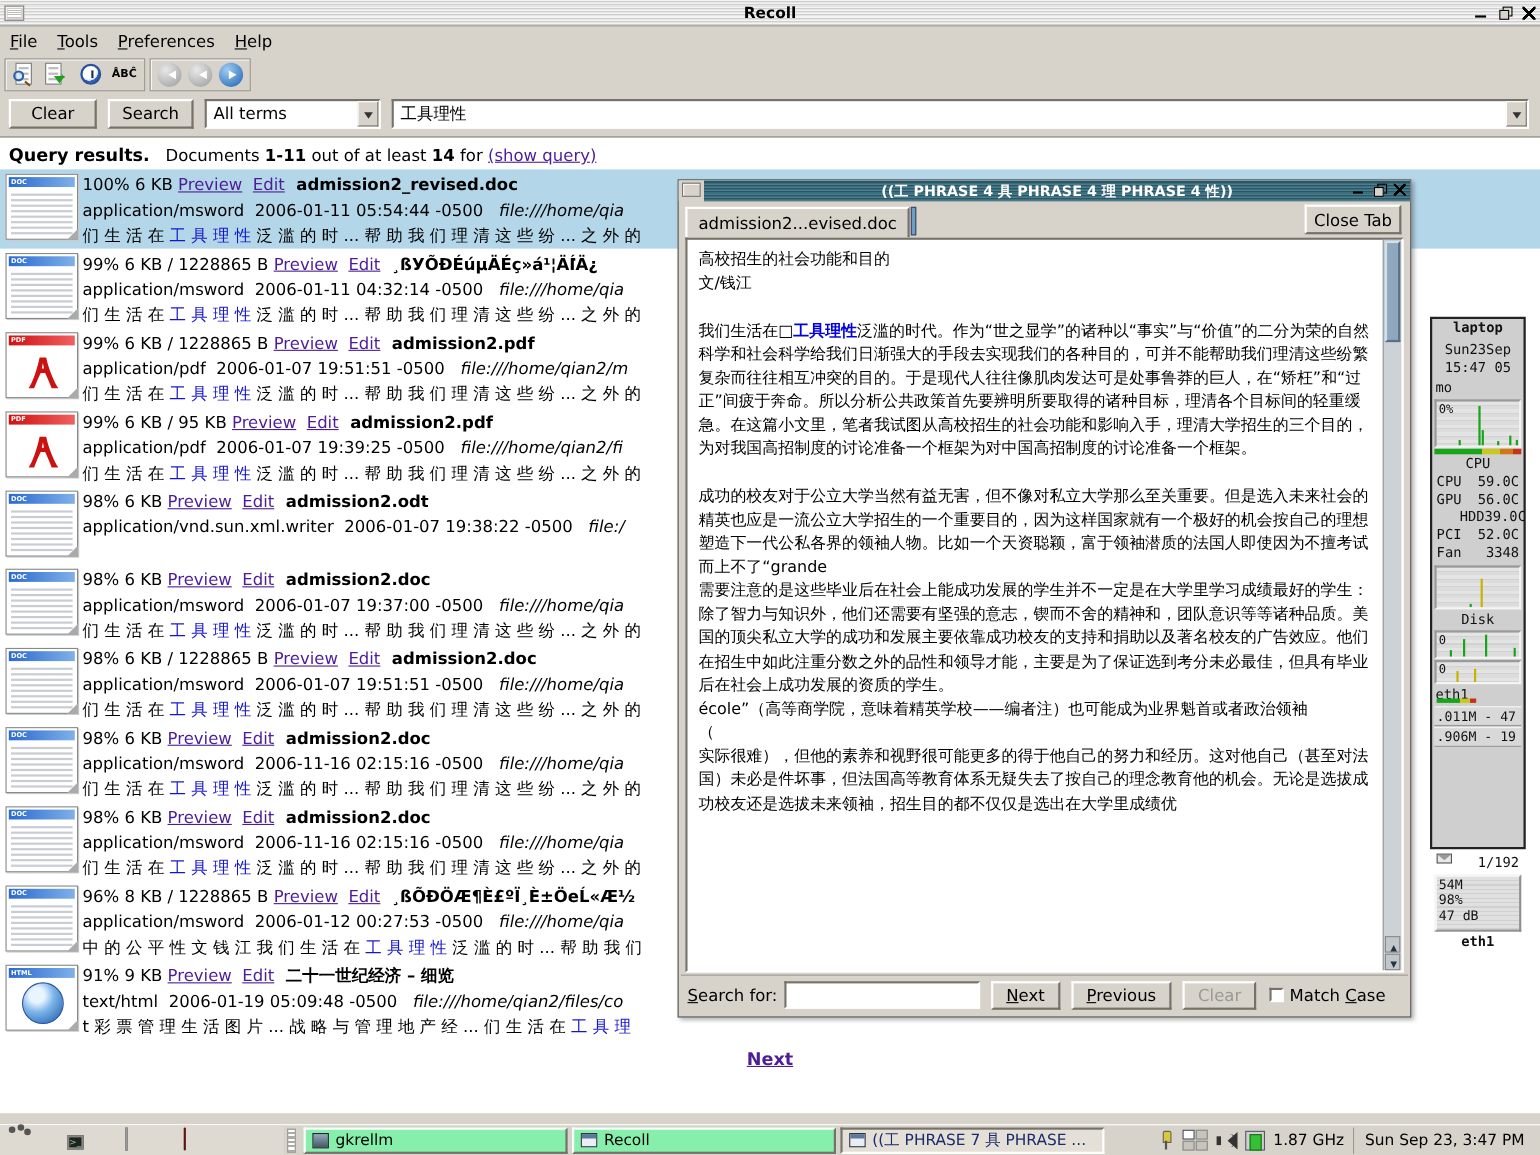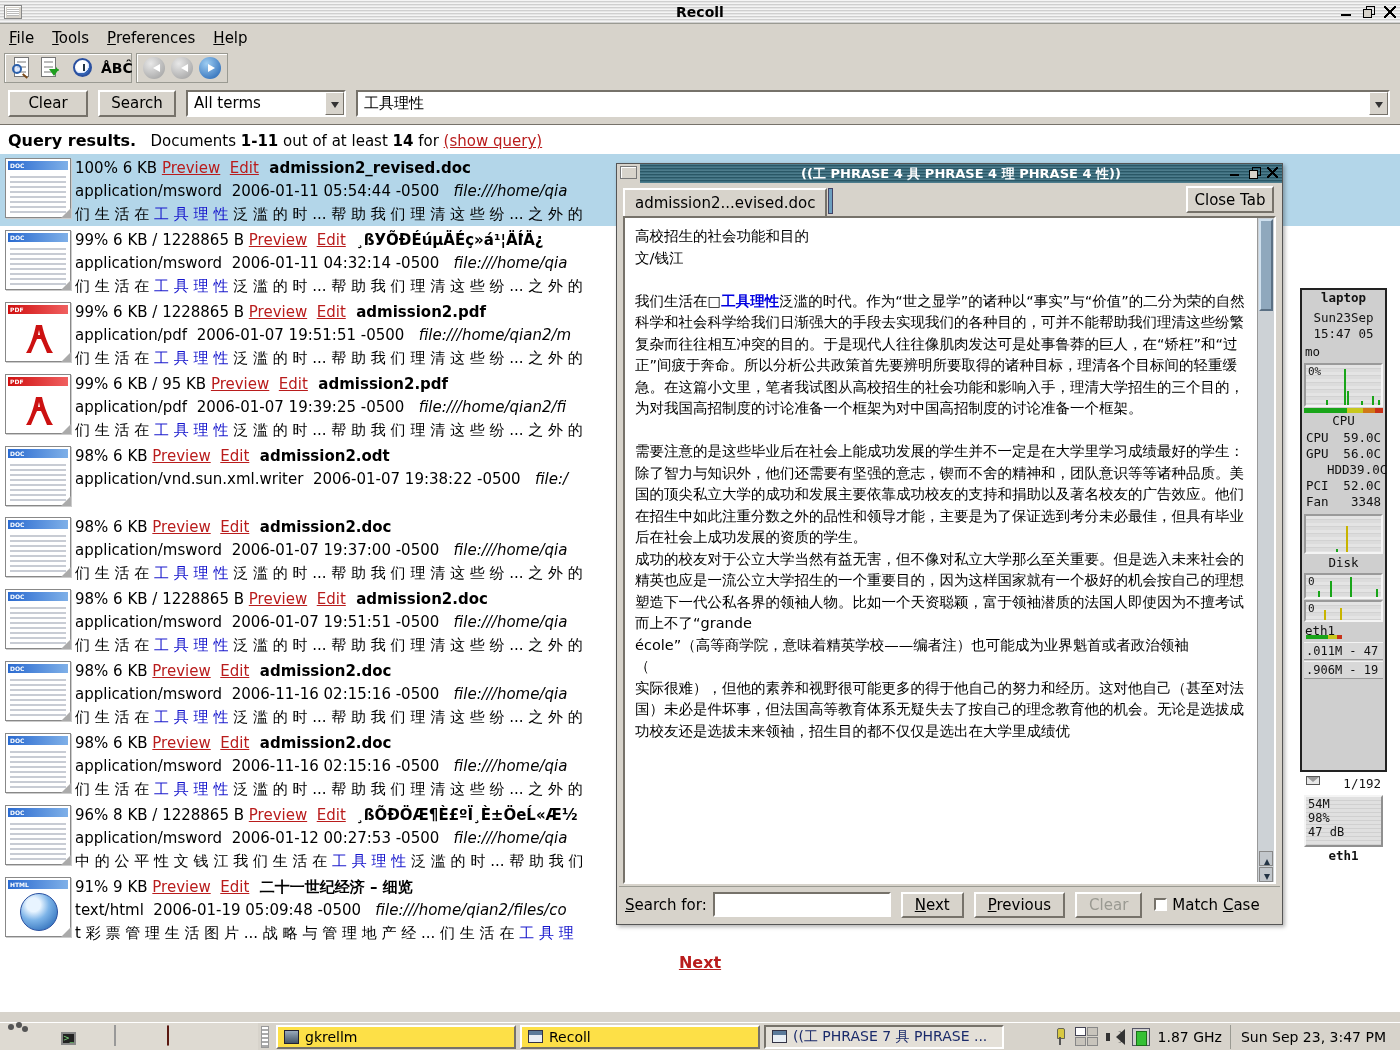--- a/index.html
+++ b/index.html
@@ -35,21 +35,21 @@
   .ticon { width:24px; height:24px; position:relative; cursor:pointer; }
   .tpage { position:absolute; left:3px; top:1px; width:15px; height:20px; background:#fff; border:1px solid #777; }
   .tpage i { display:block; height:2px; margin:3px 2px 0 2px; background:#bbb; }
   .tmag { position:absolute; left:1px; top:8px; width:10px; height:10px; border:2px solid #2a5faa; border-radius:50%; background:rgba(200,220,255,.6); }
   .tmag::after { content:""; position:absolute; left:8px; top:9px; width:6px; height:2px; background:#7a4a1a; transform:rotate(40deg); }
   .tarrows::before { content:""; position:absolute; left:8px; top:3px; border:5px solid transparent; border-bottom:7px solid #1f9f1f; }
   .tarrows::after { content:""; position:absolute; left:8px; top:13px; border:5px solid transparent; border-top:7px solid #1f9f1f; }
   .tclock { position:absolute; left:2px; top:2px; width:19px; height:19px; border-radius:50%;
     background:radial-gradient(circle at 40% 35%, #fff 0 45%, #cfe0ff 60%, #3565b5 62%); border:2px solid #2a50a0; }
   .tclock::after { content:""; position:absolute; left:8px; top:4px; width:2px; height:7px; background:#234; }
-  .tabc { font-size:14px; font-weight:bold; line-height:24px; text-align:center; }
+  .tabc { font-size:10px; font-weight:bold; line-height:24px; text-align:center; }
   .navcircle { width:22px; height:22px; border-radius:50%; background:radial-gradient(circle at 35% 30%, #e8e8e8, #9a9a9a); position:relative; }
   .navcircle.blue { background:radial-gradient(circle at 35% 30%, #9ecdf2, #1d5fb0); }
   .navcircle::after { content:""; position:absolute; top:7px; border:4px solid transparent; }
   .nav-left::after { left:6px; border-right:7px solid #fff; }
   .nav-right::after { left:9px; border-left:7px solid #fff; }
 
   
   .searchrow { position:absolute; left:0; top:86px; width:1400px; height:34px; display:flex; align-items:center; font-size:15px; }
   .btn3d { background:#d7d3cb; border-top:2px solid #fff; border-left:2px solid #fff;
     border-right:2px solid #76726a; border-bottom:2px solid #76726a;
@@ -64,21 +64,21 @@
     border-right:1px solid #76726a; border-bottom:1px solid #76726a; position:relative; cursor:pointer; }
   .combo .drop::after { content:""; position:absolute; left:5px; top:9px; border:4px solid transparent; border-top:6px solid #333; }
   .combo-terms { width:160px; }
   .combo-query { width:1034px; }
 
   
   .mainwhite { position:absolute; left:0; top:124px; width:1400px; height:888px; background:#fff;
     border-top:1px solid #76726a; font-size:15px; overflow:hidden; }
   .qheader { padding:6px 0 4px 8px; }
   .qheader b.big { font-size:16px; }
-  a.link { color:#b91c1c; text-decoration:underline; cursor:pointer; }
+  a.link { color:#4c1d95; text-decoration:underline; cursor:pointer; }
   .row { display:flex; min-height:71px; padding:0; align-items:flex-start; }
   .row.sel { background:#b3d6e9; }
   .ric { width:66px; min-width:66px; height:60px; margin:4px 4px 4px 5px; position:relative;
     background:#fff; border:1px solid #888; box-shadow:1px 1px 0 #ccc; }
   .ric .hdr { position:absolute; left:2px; top:2px; right:2px; height:9px; font-size:6px; color:#fff; padding-left:2px;
     line-height:9px; font-weight:bold; }
   .ric .hdr.doc,.ric .hdr.html { background:linear-gradient(90deg,#2a6ad0,#7fb0e8); }
   .ric .hdr.pdf { background:linear-gradient(90deg,#d01010,#f06060); }
   .ric .lines { position:absolute; left:4px; top:14px; right:4px; }
   .ric .lines i { display:block; height:2px; margin-top:3px; background:#c8ccd4; }
@@ -170,21 +170,21 @@
   .xscreen { width:22px; height:20px; background:#3a3a3a; border:1px solid #999; position:relative; }
   .xscreen::after { content:""; position:absolute; inset:2px;
     background:linear-gradient(45deg,transparent 45%,#d02020 45% 55%,transparent 55%),linear-gradient(-45deg,transparent 45%,#d02020 45% 55%,transparent 55%); }
   .typew { width:22px; height:18px; background:linear-gradient(#c84030,#8a2418); border:1px solid #5a1810; border-radius:2px; position:relative; }
   .typew::after { content:""; position:absolute; left:2px; bottom:2px; right:2px; height:6px;
     background:repeating-linear-gradient(90deg,#f0d8b8 0 2px,#7a3020 2px 4px); }
   .ffox { width:22px; height:22px; border-radius:50%; background:radial-gradient(circle at 40% 35%, #6db0e8 0 35%, #2a5faa 55%, #e87818 58%, #c84808 90%); }
   .handle { width:8px; height:22px; margin:0 3px; background:repeating-linear-gradient(180deg,#fff 0 2px,#aaa 2px 4px); border:1px solid #999; }
   .taskbtn { height:24px; width:240px; margin-left:4px; display:flex; align-items:center; gap:6px; padding:0 6px;
     font-size:14px; overflow:hidden; white-space:nowrap; cursor:pointer;
-    background:#fde047; border-top:2px solid #fff; border-left:2px solid #fff; border-right:2px solid #76726a; border-bottom:2px solid #76726a; }
+    background:#86efac; border-top:2px solid #fff; border-left:2px solid #fff; border-right:2px solid #76726a; border-bottom:2px solid #76726a; }
   .taskbtn.active { background:#e4e0d8; color:#1a2a6a;
     border-top:2px solid #76726a; border-left:2px solid #76726a; border-right:2px solid #fff; border-bottom:2px solid #fff; }
   .tb-ic { width:15px; height:13px; border:1px solid #334; background:#e8eef4; position:relative; }
   .tb-ic::after { content:""; position:absolute; left:0; right:0; top:0; height:4px; background:#5a7a9a; }
   .gk-ic { width:15px; height:14px; background:linear-gradient(#9ab, #456); border:1px solid #223; }
   .tray { display:flex; align-items:center; margin-left:auto; gap:8px; padding-right:6px; font-size:14px; }
   .plug { width:14px; height:18px; position:relative; }
   .plug::before { content:""; position:absolute; left:4px; top:0; width:6px; height:9px; background:#d8c840; border:1px solid #665; border-radius:2px 2px 0 0; }
   .plug::after { content:""; position:absolute; left:6px; top:9px; width:2px; height:8px; background:#555; }
   .pager { display:grid; grid-template-columns:11px 11px; grid-template-rows:9px 9px; gap:1px; }
@@ -504,22 +504,22 @@
       <span class="p-tabaccent" id="ptabaccent" style="left: 211px;"></span>
       <button class="btn3d p-closetab">Close Tab</button>
     </div>
     <div class="p-textwrap">
       <div class="p-text" id="preview-text">
           <p><span>高校招生的社会功能和目的</span></p>
           <p><span>文/钱江</span></p>
           <p class="empty"></p>
           <p><span>我们生活在□</span><span class="hl">工具理性</span><span>泛滥的时代。作为“世之显学”的诸种以“事实”与“价值”的二分为荣的自然科学和社会科学给我们日渐强大的手段去实现我们的各种目的，可并不能帮助我们理清这些纷繁复杂而往往相互冲突的目的。于是现代人往往像肌肉发达可是处事鲁莽的巨人，在“矫枉”和“过正”间疲于奔命。所以分析公共政策首先要辨明所要取得的诸种目标，理清各个目标间的轻重缓急。在这篇小文里，笔者我试图从高校招生的社会功能和影响入手，理清大学招生的三个目的，为对我国高招制度的讨论准备一个框架为对中国高招制度的讨论准备一个框架。</span></p>
           <p class="empty"></p>
+          <p><span>成功的校友对于公立大学当然有益无害，但不像对私立大学那么至关重要。但是选入未来社会的精英也应是一流公立大学招生的一个重要目的，因为这样国家就有一个极好的机会按自己的理想塑造下一代公私各界的领袖人物。比如一个天资聪颖，富于领袖潜质的法国人即使因为不擅考试而上不了“grande</span></p>
           <p><span>需要注意的是这些毕业后在社会上能成功发展的学生并不一定是在大学里学习成绩最好的学生：除了智力与知识外，他们还需要有坚强的意志，锲而不舍的精神和，团队意识等等诸种品质。美国的顶尖私立大学的成功和发展主要依靠成功校友的支持和捐助以及著名校友的广告效应。他们在招生中如此注重分数之外的品性和领导才能，主要是为了保证选到考分未必最佳，但具有毕业后在社会上成功发展的资质的学生。</span></p>
-          <p><span>成功的校友对于公立大学当然有益无害，但不像对私立大学那么至关重要。但是选入未来社会的精英也应是一流公立大学招生的一个重要目的，因为这样国家就有一个极好的机会按自己的理想塑造下一代公私各界的领袖人物。比如一个天资聪颖，富于领袖潜质的法国人即使因为不擅考试而上不了“grande</span></p>
           <p><span>école”（高等商学院，意味着精英学校——编者注）也可能成为业界魁首或者政治领袖</span></p>
           <p><span>（</span></p>
           <p><span>实际很难），但他的素养和视野很可能更多的得于他自己的努力和经历。这对他自己（甚至对法国）未必是件坏事，但法国高等教育体系无疑失去了按自己的理念教育他的机会。无论是选拔成功校友还是选拔未来领袖，招生目的都不仅仅是选出在大学里成绩优</span></p>
         </div>
       <div class="p-scroll">
         <div class="p-thumb"></div>
         <div class="p-sbtn up"></div>
         <div class="p-sbtn dn"></div>
       </div>
     </div>

